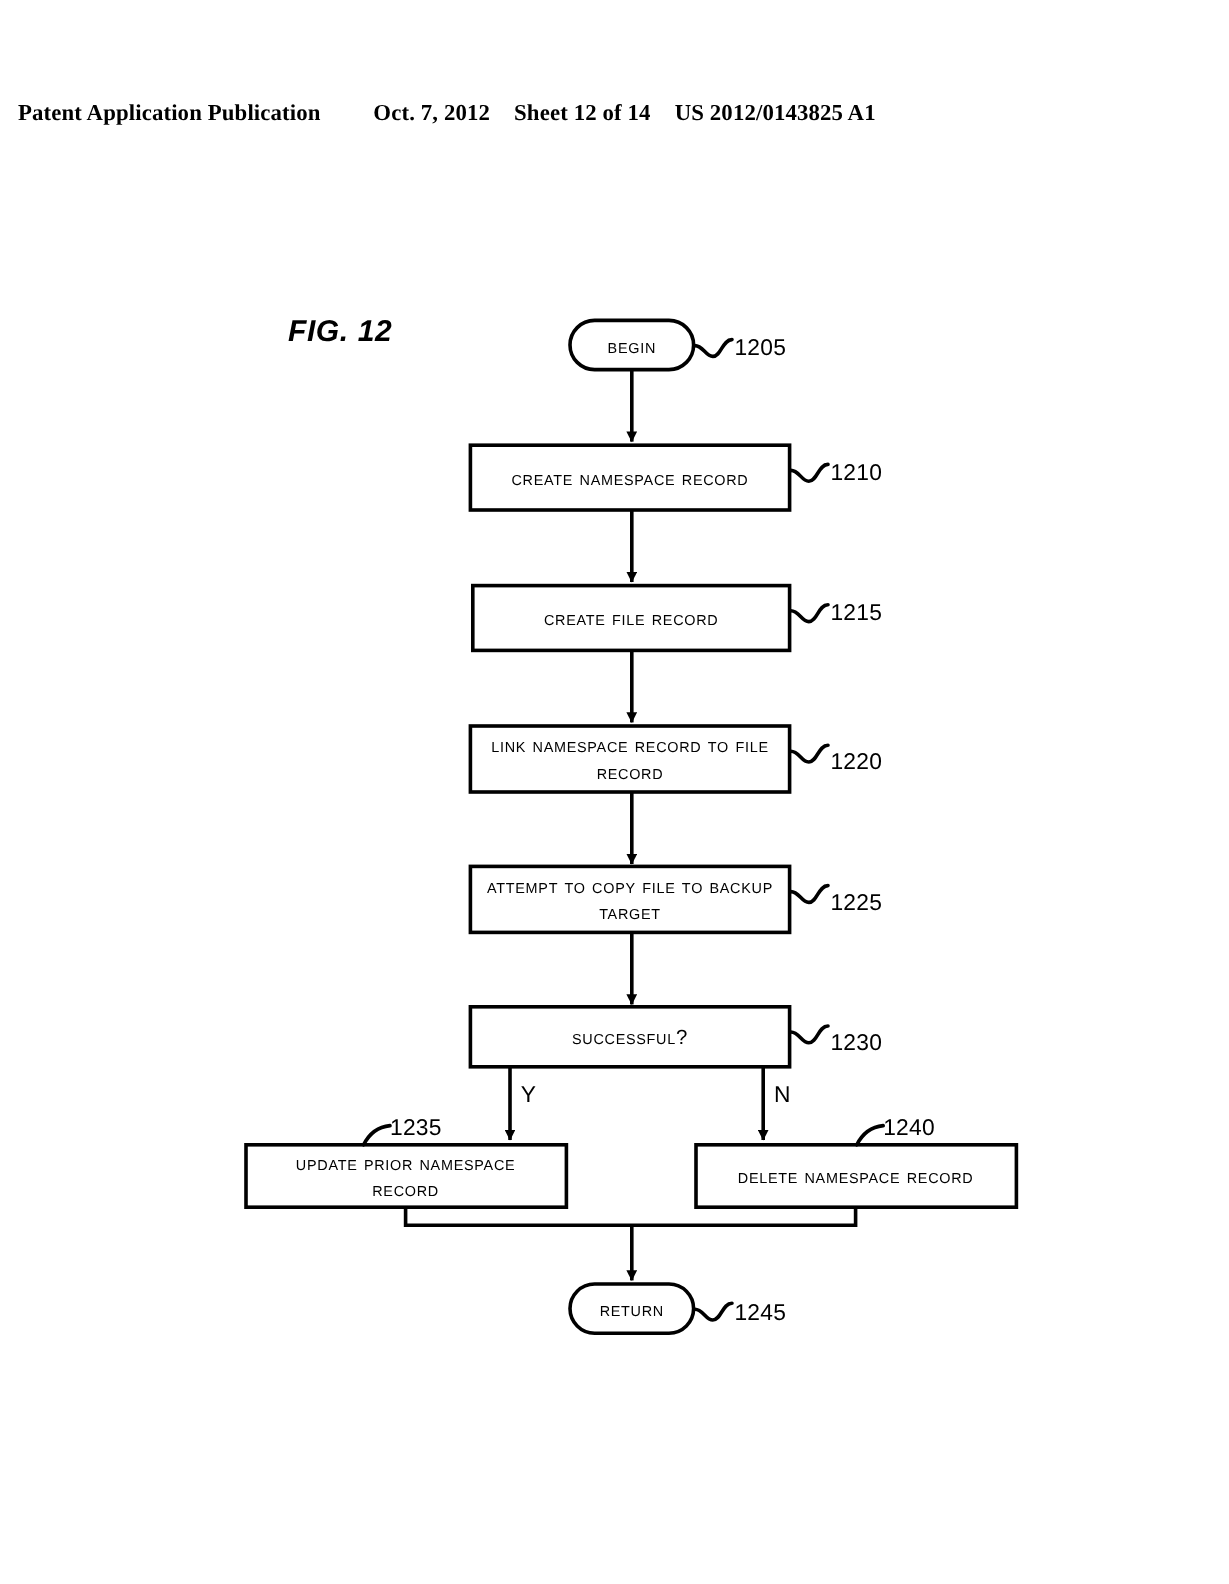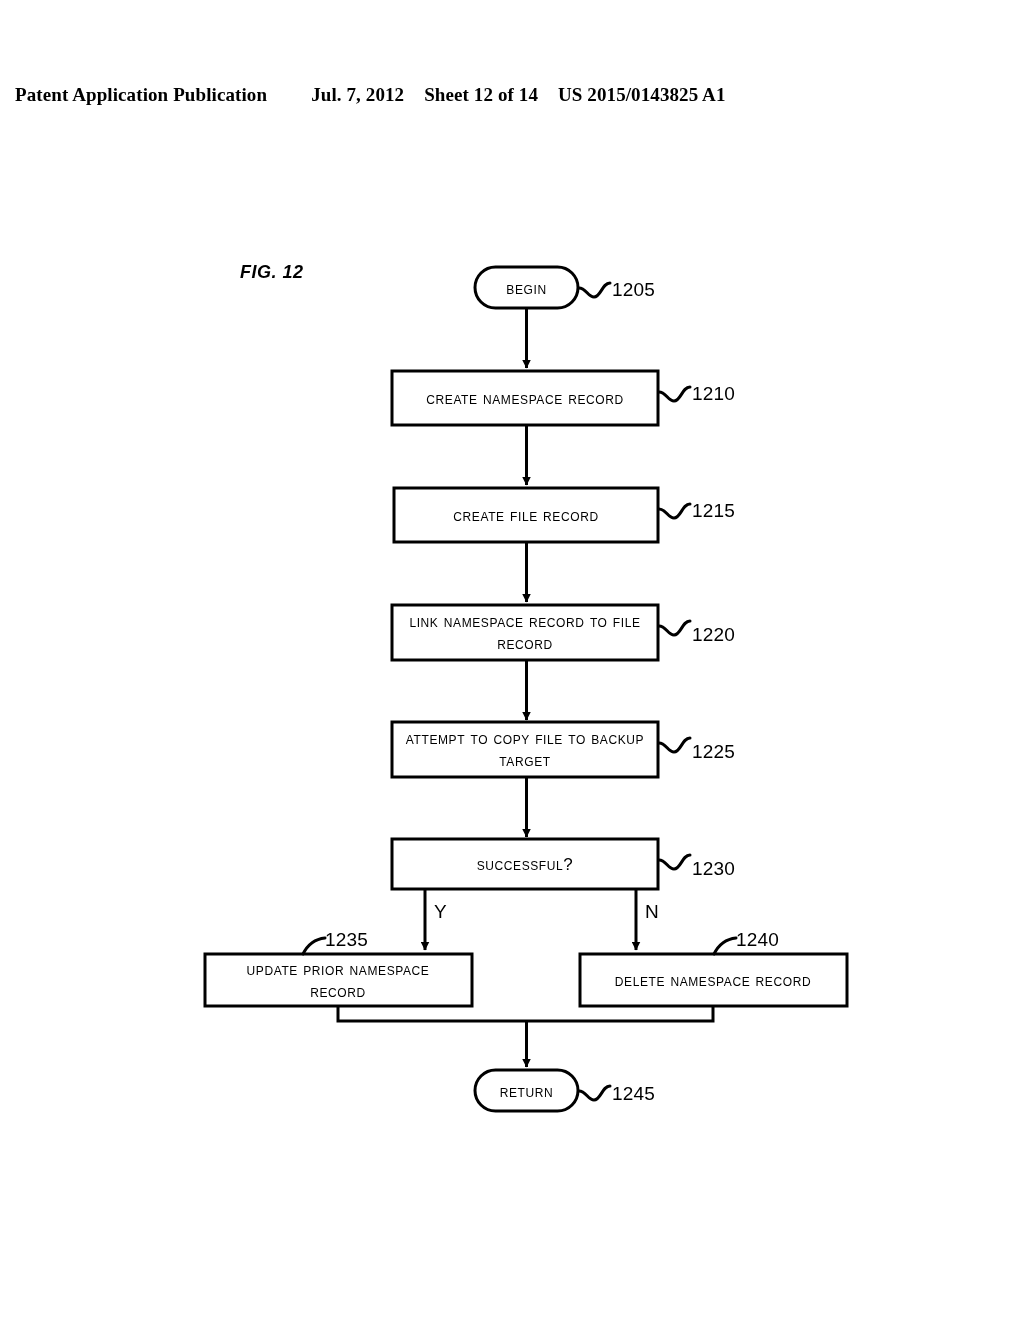--- a/index.html
+++ b/index.html
@@ -38,21 +38,21 @@
   #page-header .hdr-patno    { }
 
   
   #fig-title {
     position: absolute;
     left: 240px;
     top: 262px;
     font-family: "Liberation Sans", sans-serif;
     font-weight: bold;
     font-style: italic;
-    font-size: 18px;
+    font-size: 25px;
     letter-spacing: 0.5px;
   }
 
   
   #flowchart-svg {
     position: absolute;
     left: 0;
     top: 0;
     width: 1024px;
     height: 1320px;
@@ -100,23 +100,23 @@
     font-family: "Liberation Sans", sans-serif;
     font-size: 19px;
     fill: #000000;
   }
 </style>
 </head>
 <body>
 
 <div id="page-header">
   <span class="hdr-pub">Patent Application Publication</span>
-  <span class="hdr-date">Jul. 7, 2012</span>
+  <span class="hdr-date">Oct. 7, 2012</span>
   <span class="hdr-sheet">Sheet 12 of 14</span>
-  <span class="hdr-patno">US 2015/0143825 A1</span>
+  <span class="hdr-patno">US 2012/0143825 A1</span>
 </div>
 
 <div id="fig-title">FIG. 12</div>
 
 <svg id="flowchart-svg" viewBox="0 0 1024 1320" xmlns="http://www.w3.org/2000/svg">
 
   <defs>
     <marker id="arrowhead" markerWidth="10" markerHeight="9" refX="8.5" refY="4.5" orient="auto" markerUnits="userSpaceOnUse">
       <path d="M 0 0 L 9 4.5 L 0 9 z" fill="#000000"></path>
     </marker>

